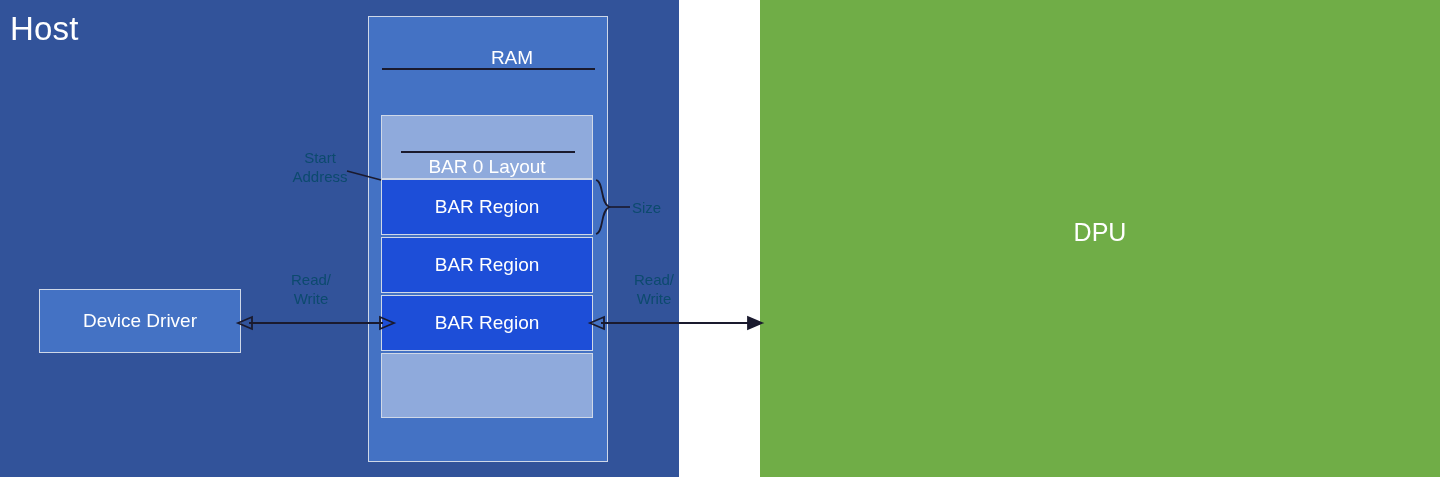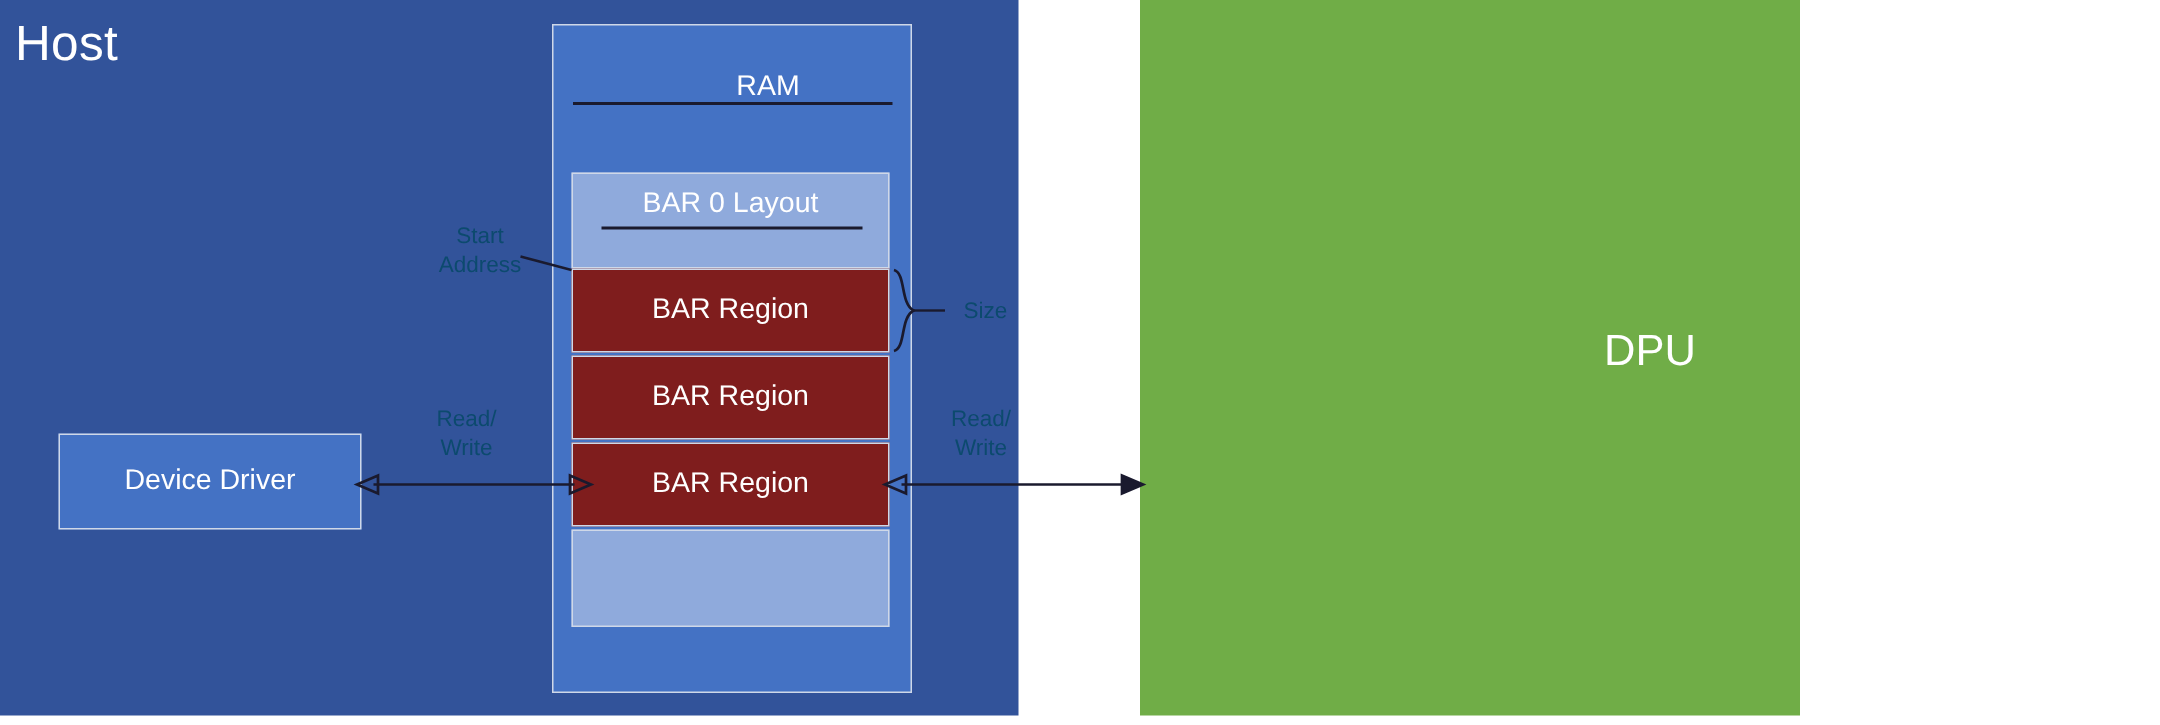--- a/index.html
+++ b/index.html
@@ -6,21 +6,21 @@
   html, body {
     margin: 0;
     padding: 0;
     background: #ffffff;
   }
   body {
     font-family: "Liberation Sans", sans-serif;
   }
   #stage {
     position: relative;
-    width: 1200px;
+    width: 1440px;
     height: 483px;
     background: #ffffff;
     overflow: hidden;
   }
 
   
   .panel {
     position: absolute;
     box-sizing: border-box;
   }
@@ -46,21 +46,21 @@
     color: #ffffff;
     letter-spacing: 0.2px;
     white-space: nowrap;
   }
   #dpu-title {
     position: absolute;
     left: 0px;
     top: 218px;
     width: 680px;
     text-align: center;
-    font-size: 29px;
+    font-size: 25px;
     color: #ffffff;
     white-space: nowrap;
   }
 
   
   #ram-box {
     position: absolute;
     left: 368px;
     top: 16px;
     width: 240px;
@@ -97,26 +97,26 @@
     box-sizing: border-box;
     border: 1px solid #cfd8e8;
     display: flex;
     align-items: center;
     justify-content: center;
     color: #ffffff;
     font-size: 19px;
     white-space: nowrap;
   }
   .bar-block.light  { background: #8FAADC; }
-  .bar-block.medium { background: #7f1d1d; }
+  .bar-block.medium { background: #1d4ed8; }
 
   #bar0-layout {
     top: 115px;
     height: 64px;
-    align-items: flex-start;
+    align-items: flex-end;
     justify-content: center;
     padding-top: 9px;
   }
   #bar0-rule {
     position: absolute;
     left: 401px;
     top: 151px;
     width: 174px;
     height: 0px;
     border-top: 2px solid #1a1a2e;
@@ -148,21 +148,21 @@
   
   .annot {
     position: absolute;
     color: #0c4a6e;
     font-size: 15px;
     line-height: 19px;
     text-align: center;
     white-space: pre-line;
   }
   #start-address-label { left: 276px; top: 148px; width: 88px; }
-  #size-label          { left: 632px; top: 198px; width: 50px; text-align: center; }
+  #size-label          { left: 632px; top: 198px; width: 50px; text-align: left; }
   #rw-left-label       { left: 269px; top: 270px; width: 84px; }
   #rw-right-label      { left: 612px; top: 270px; width: 84px; }
 
   
   #overlay {
     position: absolute;
     left: 0;
     top: 0;
     width: 1440px;
     height: 483px;

